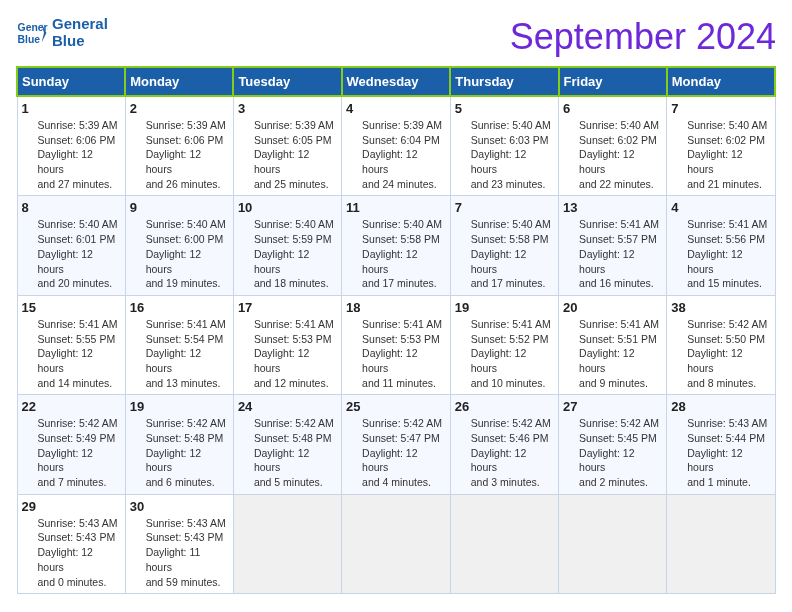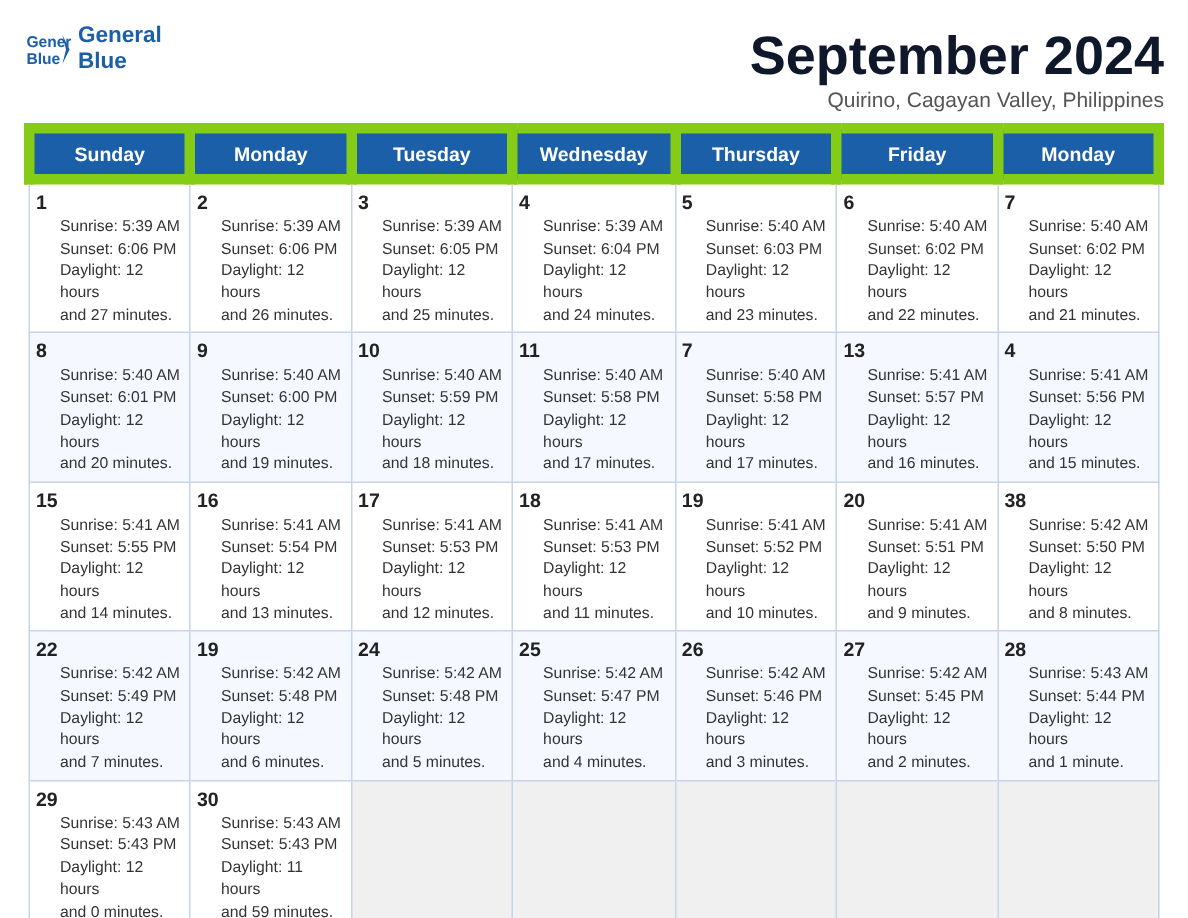--- a/index.html
+++ b/index.html
@@ -23,40 +23,40 @@
     }
     .logo-icon {
       width: 32px;
       height: 32px;
     }
     .title-block {
       text-align: right;
     }
     .month-title {
       font-size: 36px;
-      font-weight: bold;
-      color: #0f172a;
+      font-weight: normal;
+      color: #6d28d9;
     }
     .subtitle {
       font-size: 14px;
       color: #555;
     }
     table {
       width: 100%;
       border-collapse: collapse;
       font-size: 11px;
     }
     thead tr th {
       background: #1a5fa8;
       color: #fff;
       padding: 6px 4px;
-      text-align: center;
+      text-align: left;
       font-size: 13px;
       font-weight: bold;
-      border: 7px solid #84cc16;
+      border: 2px solid #84cc16;
     }
     tbody tr td {
       border: 1px solid #c8d4e8;
       vertical-align: top;
       padding: 4px 4px;
       min-height: 70px;
       background: #fff;
     }
     tbody tr:nth-child(even) td {
       background: #f5f8ff;
@@ -87,21 +87,20 @@
       <text x="2" y="32" font-size="13" font-weight="bold" fill="#1a5fa8">Blue</text>
       <polygon points="32,8 38,20 32,32 35,20" fill="#1a5fa8"></polygon>
     </svg>
     <div>
       <div style="font-size:15px;font-weight:bold;color:#1a5fa8;line-height:1.1;">General</div>
       <div style="font-size:15px;font-weight:bold;color:#1a5fa8;line-height:1.1;">Blue</div>
     </div>
   </div>
   <div class="title-block">
     <div class="month-title">September 2024</div>
-    <div class="subtitle">Quirino, Cagayan Valley, Philippines</div>
   </div>
 </div>
 
 <table>
   <thead>
     <tr id="days-header">
         <th>Sunday</th>
         <th>Monday</th>
         <th>Tuesday</th>
         <th>Wednesday</th>

